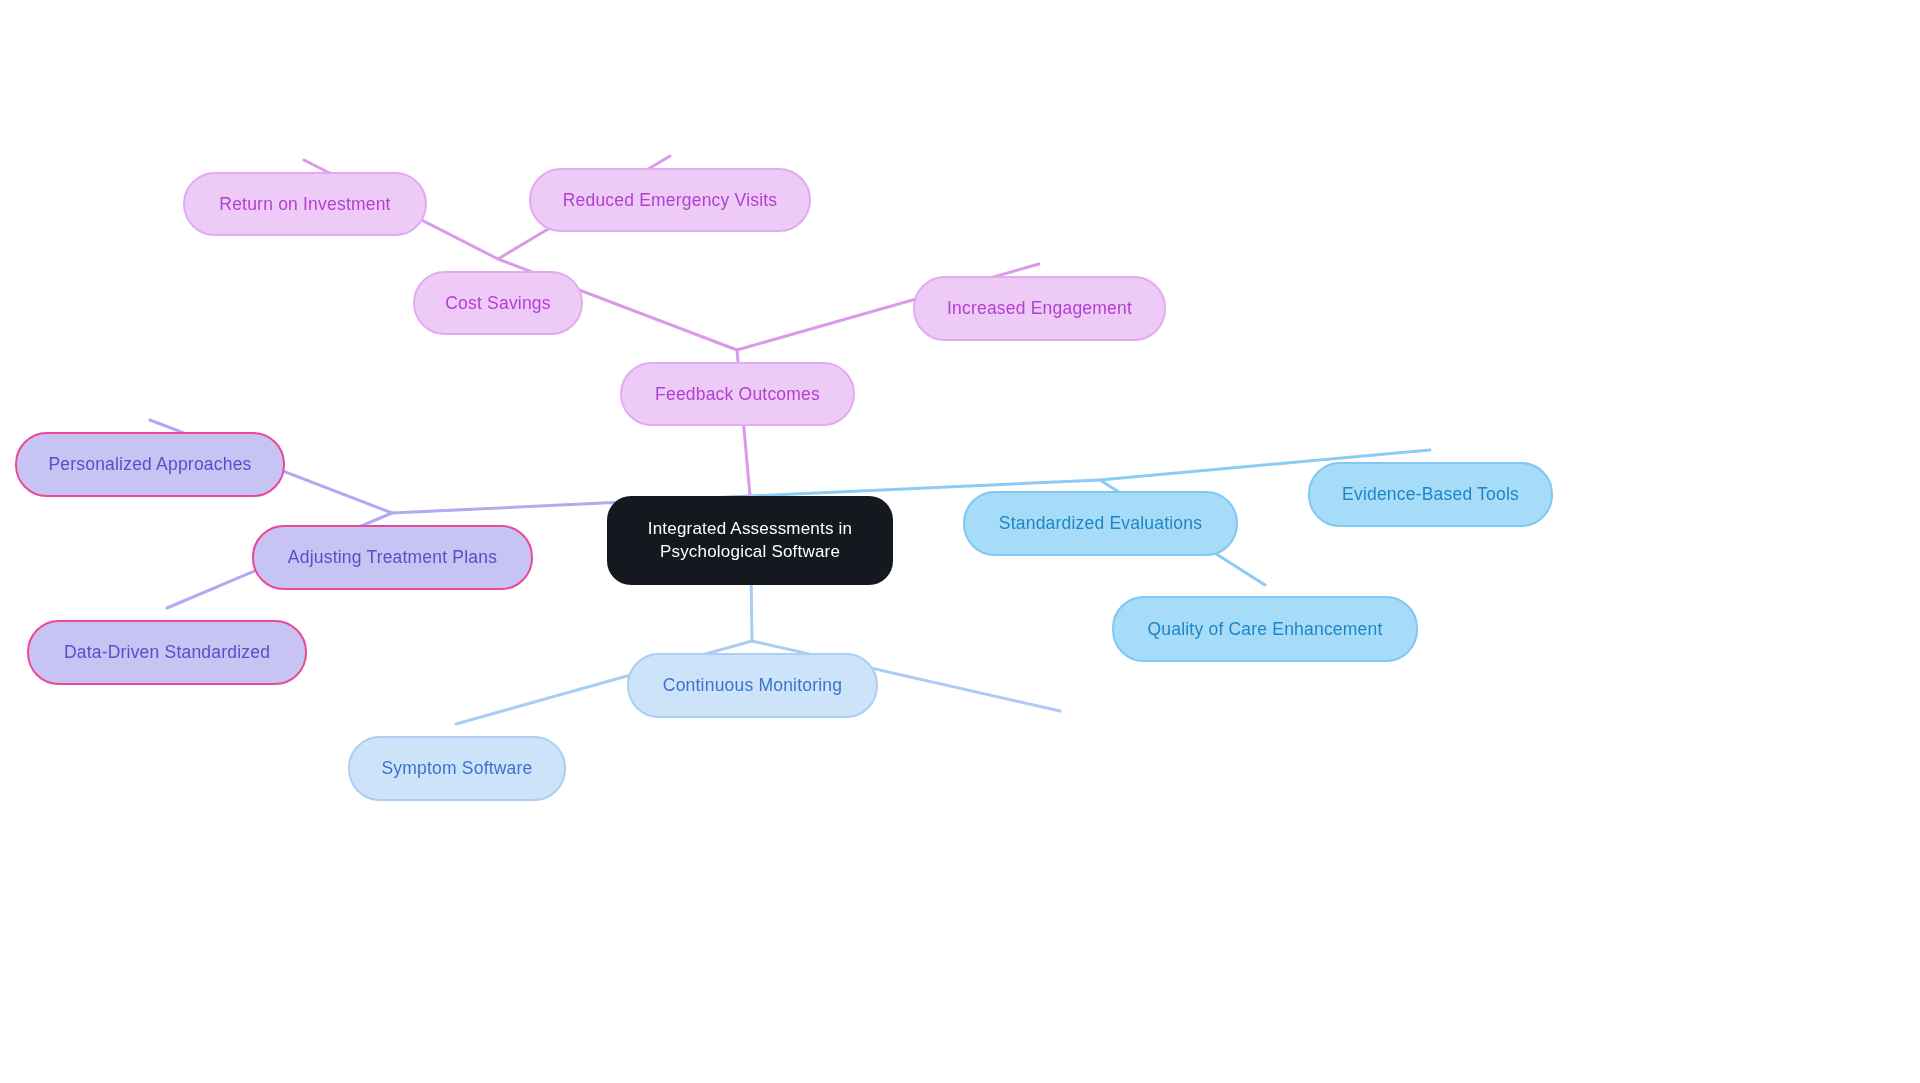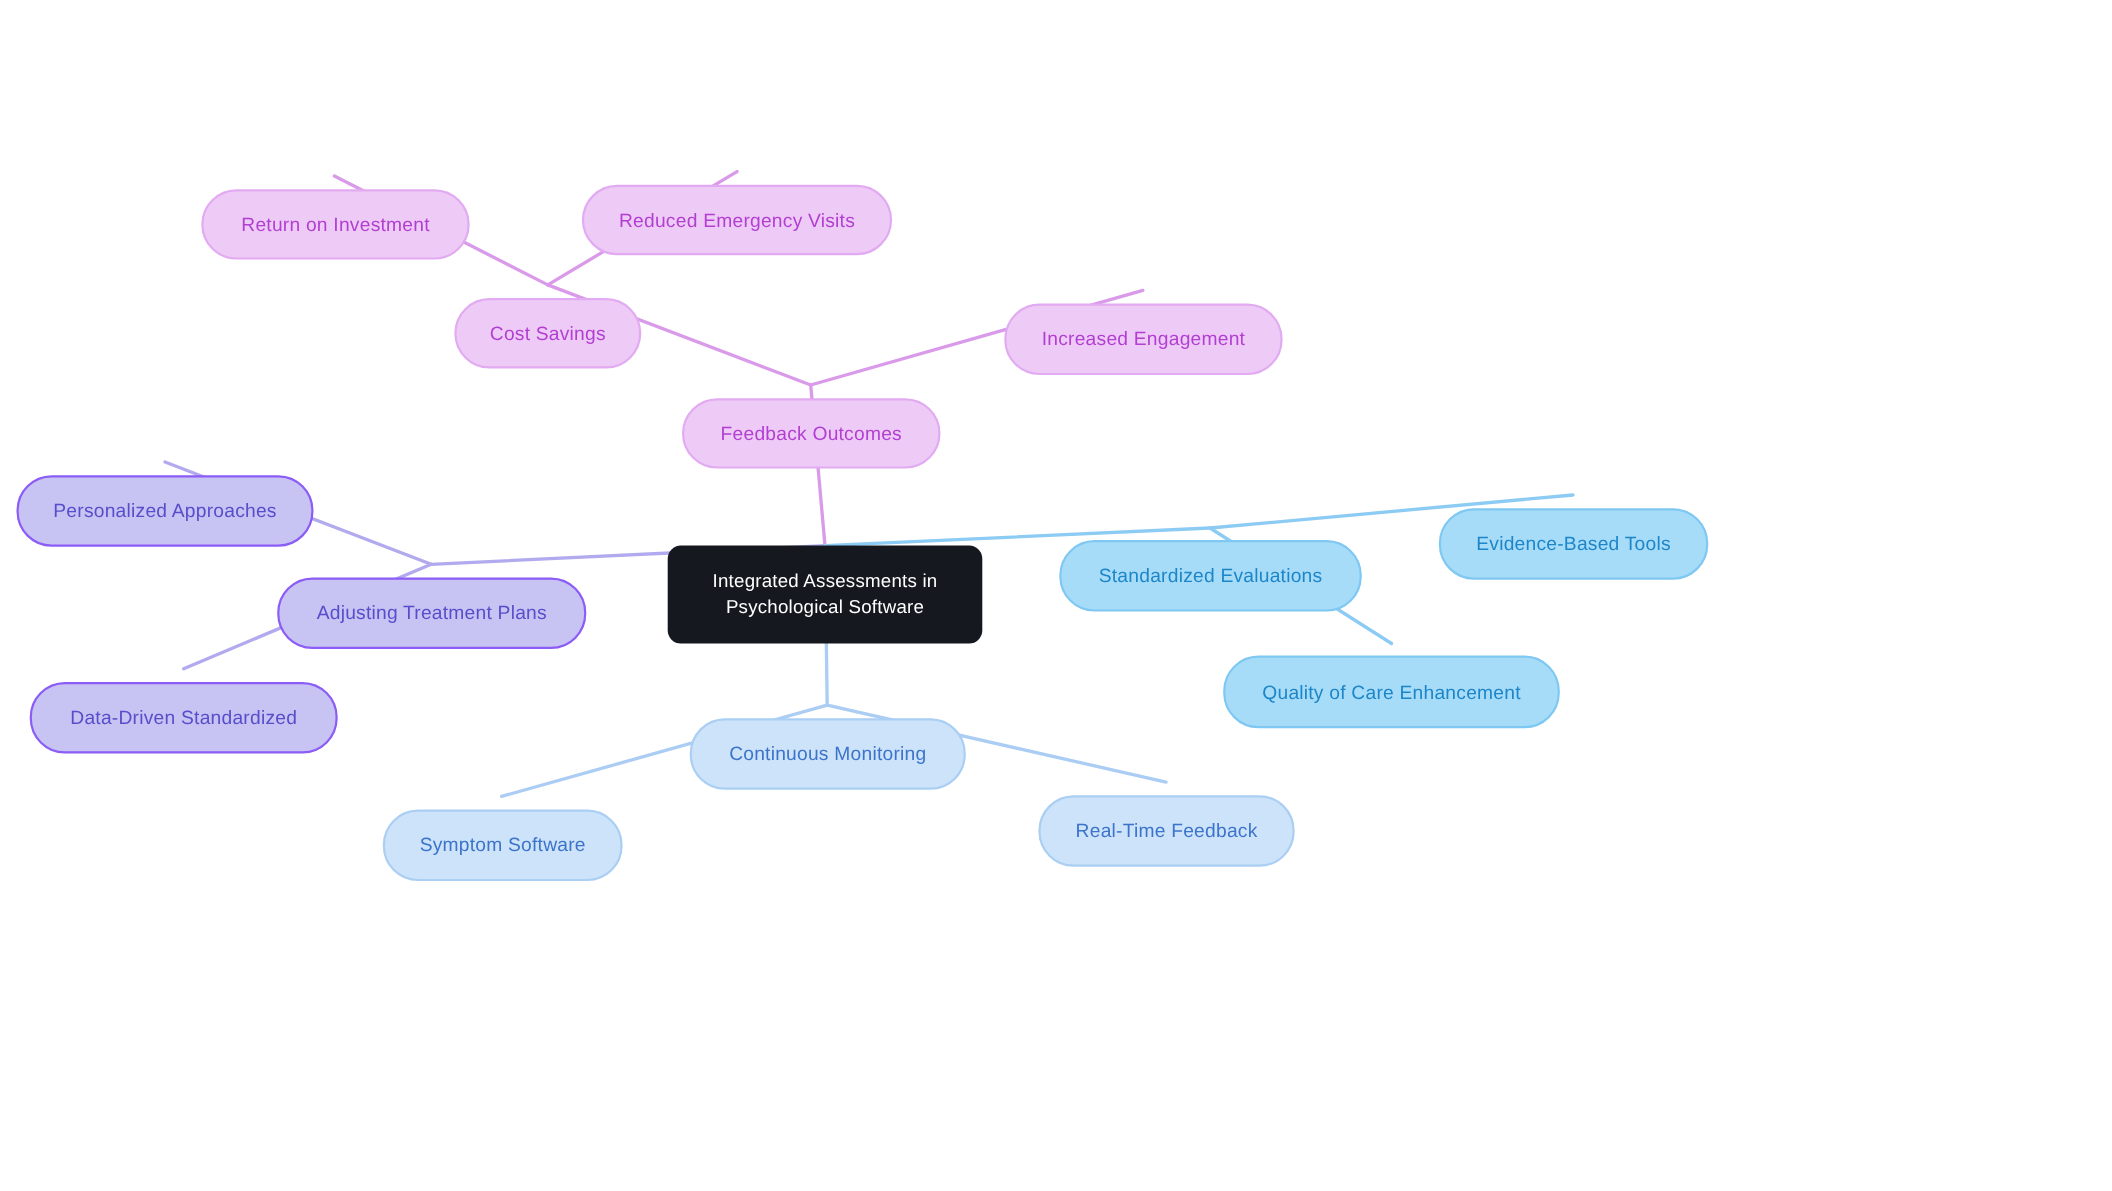--- a/index.html
+++ b/index.html
@@ -39,40 +39,40 @@
     cursor: default;
     margin-top: 44px;
   }
   .theme-pink {
     background: #eecbf7;
     border: 2px solid #e2abf1;
     color: #b23fd2;
   }
   .theme-purple {
     background: #c7c3f3;
-    border: 2px solid #8b5cf6;
+    border: 2px solid #ec4899;
     color: #584ecb;
     text-align: center;
   }
   .theme-blue {
     background: #a7dcf9;
     border: 2px solid #7fc8f2;
     color: #1d86c8;
     text-align: center;
   }
   .theme-periwinkle {
     background: #cde3fa;
     border: 2px solid #abcef3;
     color: #3c74cb;
   }
   .node-root {
     background: #15181f;
     border: none;
     color: #ffffff;
-    border-radius: 12px;
+    border-radius: 24px;
     font-size: 17px;
     font-weight: 500;
     white-space: normal;
     text-align: center;
     line-height: 1.32;
     padding: 10px 24px;
   }
 </style>
 </head>
 <body>
@@ -121,15 +121,14 @@
   <div class="node theme-blue" style="left:963px; top:447px; width:275px; height:65px;">Standardized Evaluations</div>
 
   <div class="node theme-blue" style="left:1308px; top:418px; width:245px; height:65px;">Evidence-Based Tools</div>
 
   <div class="node theme-blue" style="left:1112px; top:552px; width:306px; height:66px;">Quality of Care Enhancement</div>
 
   <div class="node theme-periwinkle" style="left:627px; top:609px; width:251px; height:65px;">Continuous Monitoring</div>
 
   <div class="node theme-periwinkle" style="left:348px; top:692px; width:218px; height:65px;">Symptom Software</div>
 
-  <div class="node theme-periwinkle" style="left:944px; top:679px; width:233px; height:65px;">Real-Time Feedback</div>
 
 </div>
 
 </body></html>

